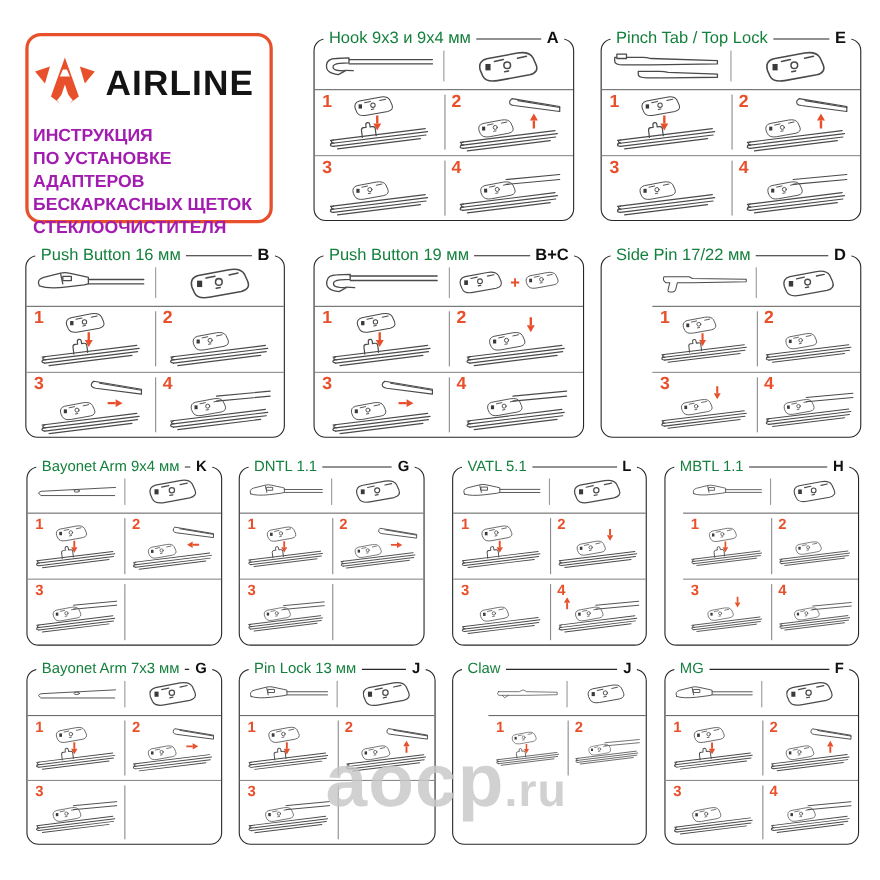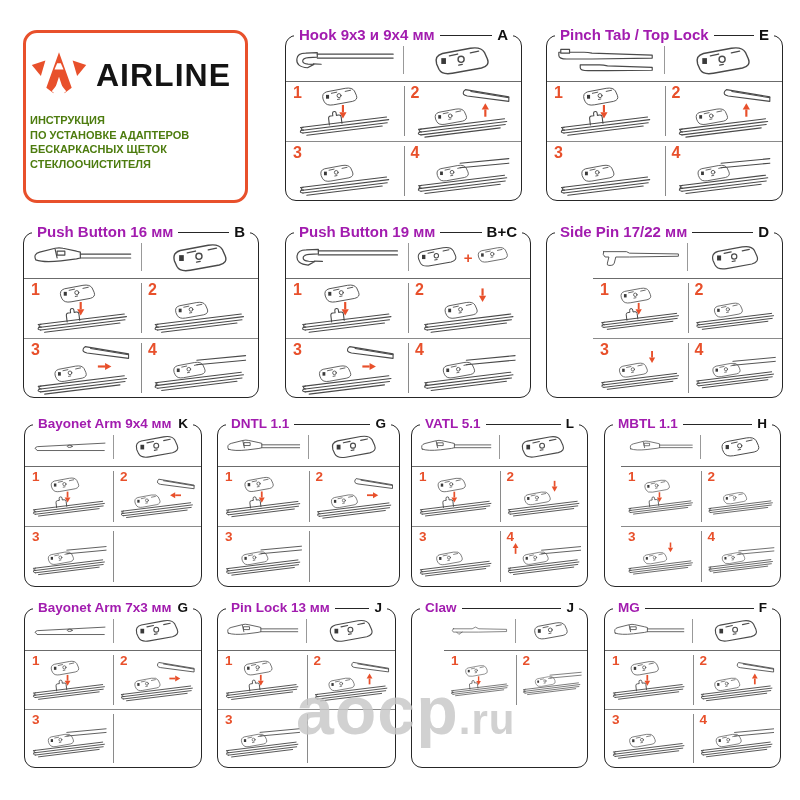--- a/index.html
+++ b/index.html
@@ -8,26 +8,26 @@
   html,body{margin:0;padding:0;}
   body{width:800px;height:800px;background:#fff;font-family:"Liberation Sans",sans-serif;position:relative;overflow:hidden;}
   .page{position:absolute;inset:0;}
 
   
   .logo-box{position:absolute;left:23px;top:30px;width:225px;height:173px;border:3px solid var(--accent);
     border-radius:14px;background:#fff;box-sizing:border-box;padding:14px 14px 0 4px;}
   .logo-row{display:flex;align-items:center;gap:8px;height:56px;}
   .brand-star{width:58px;height:50px;flex:0 0 auto;}
   .brand{font-weight:700;font-size:32px;letter-spacing:1px;color:#141414;white-space:nowrap;}
-  .instr{margin-top:10px;font-weight:700;font-size:11px;line-height:1.32;color:#4d7c0f;}
+  .instr{margin-top:10px;font-weight:700;font-size:16px;line-height:1.32;color:#a21caf;}
 
   
   .panel{position:absolute;border:1.5px solid var(--border);border-radius:11px;background:#fff;box-sizing:border-box;}
-  .panel-title{position:absolute;top:-10px;left:8px;background:#fff;padding:0 5px;font-weight:700;font-size:15px;
-    color:#a21caf;white-space:nowrap;line-height:1.2;}
+  .panel-title{position:absolute;top:-10px;left:8px;background:#fff;padding:0 5px;font-weight:400;font-size:15px;
+    color:#15803d;white-space:nowrap;line-height:1.2;}
   .panel-letter{position:absolute;top:-10px;right:8px;background:#fff;padding:0 5px;font-weight:700;font-size:15px;
     color:#101010;line-height:1.2;}
   .panel.narrow .panel-title,.panel.narrow .panel-letter{font-size:13.5px;top:-9px;}
   .panel-body{display:flex;flex-direction:column;height:100%;}
   .hdr{height:38px;display:flex;align-items:center;padding:5px 6px 2px;gap:4px;}
   .panel.narrow .hdr{height:34px;}
   .hdr-cell{flex:1;height:100%;display:flex;align-items:center;justify-content:center;gap:2px;}
   .hdr-cell svg{width:100%;height:100%;}
   .hdr-cell.hdr-right svg{width:60%;height:92%;}
   .hdr-cell.hdr-right.has-plus svg{width:42%;}
@@ -725,21 +725,21 @@
                       <path stroke="#4a4a4a" fill="none" stroke-width="1.2" stroke-linecap="round" stroke-linejoin="round" d="M12,6 l7,-1.5 M30,3.5 l7,-1.5 M20,14 l3,-0.6"></path>
                     </g>
                     <path stroke="#4a4a4a" fill="none" stroke-width="1.2" stroke-linecap="round" stroke-linejoin="round" d="M52,19 L106,14 M52,24 L106,19"></path>
                   </svg></div>
               </div>
               <div class="scell"></div>
             </div>
           </div>
     </div>
   </section>
-      <section class="panel narrow" style="left: 217px; top: 424px; width: 183px; height: 163px;">
+      <section class="panel narrow" style="left: 217px; top: 424px; width: 169px; height: 163px;">
     <div class="panel-title">DNTL 1.1</div>
     <div class="panel-letter">G</div>
     <div class="panel-body">
       <div class="hdr">
         <div class="hdr-cell hdr-left">
               <svg viewBox="0 0 110 32" preserveAspectRatio="xMidYMid meet">
                 <g stroke="#4a4a4a" fill="none" stroke-width="1.2" stroke-linecap="round" stroke-linejoin="round">
                   <path fill="#fff" d="M6,19 q-3,-6 4,-8 l16,-4 q4,-1 8,0 l14,3 4,1 v6 l-4,1 -16,2 q-18,2 -26,-1 z"></path>
                   <path d="M52,13 H104 M52,17 H104 M26,8 l2,9"></path>
                   <rect x="28" y="10" width="8" height="4" fill="#fff" stroke="#4a4a4a" stroke-width="1.2" stroke-linecap="round" stroke-linejoin="round"></rect>

